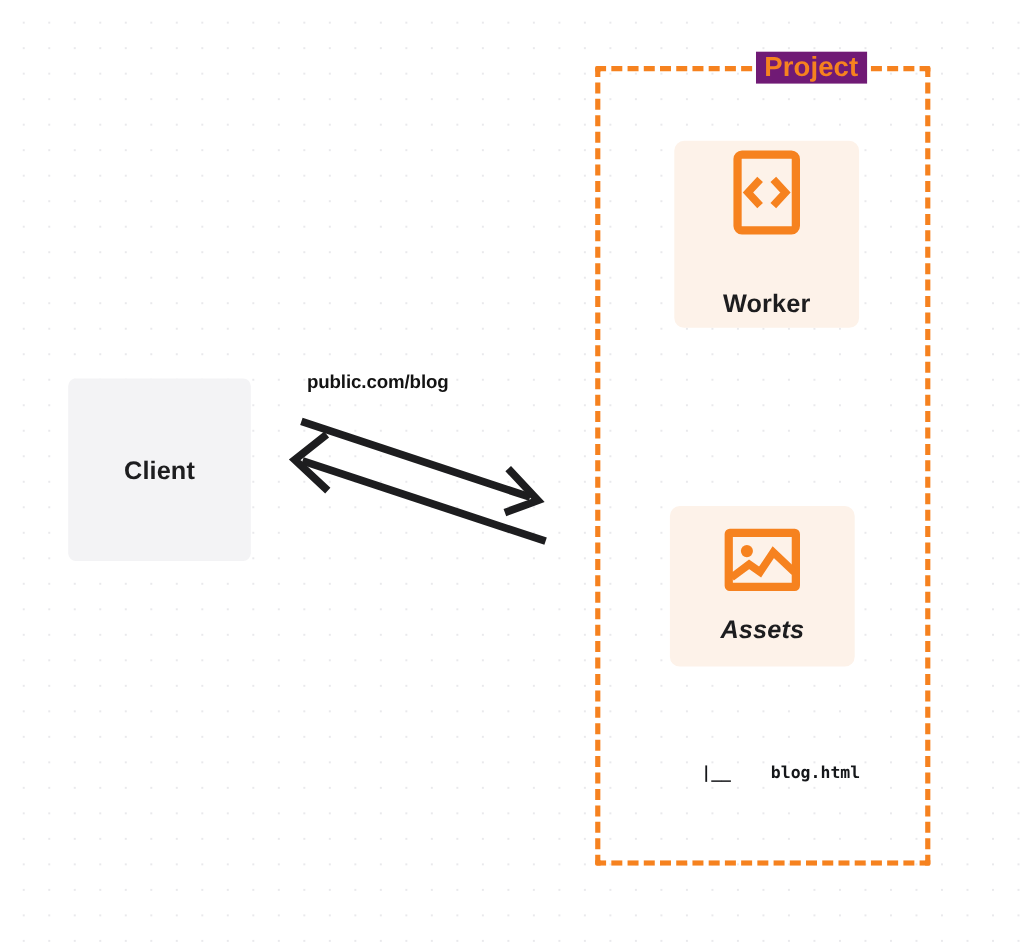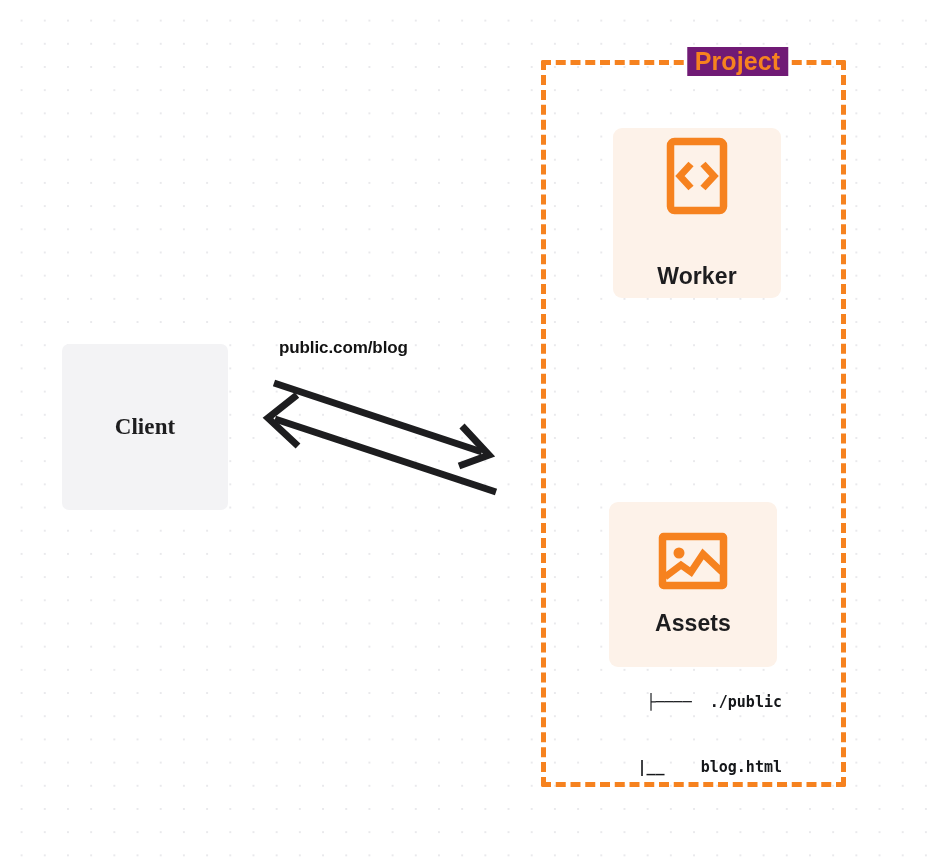--- a/index.html
+++ b/index.html
@@ -36,21 +36,20 @@
     border-radius: 7px;
     display: flex;
     align-items: center;
     justify-content: center;
   }
   .client-label {
     font-size: 23px;
     font-weight: 700;
     color: #1d1d1f;
     letter-spacing: 0.1px;
-    font-family: Liberation Serif, serif;
   }
 
   
   .request-label {
     position: absolute;
     left: 279px;
     top: 338px;
     font-size: 17px;
     font-weight: 700;
     color: #131313;
@@ -106,23 +105,24 @@
   }
   .service-node.worker {
     left: 613px;
     top: 128px;
     width: 168px;
     height: 170px;
     gap: 28px;
   }
   .service-node.assets {
     left: 609px;
-    top: 502px;
+    top: 460px;
     width: 168px;
-    height: 165px;
+    height: 146px;
+    font-style: italic;
   }
   .service-icon {
     display: block;
     margin-bottom: 16px;
   }
   .service-label {
     font-size: 23px;
     font-weight: 700;
     color: #1d1d1f;
     letter-spacing: 0.1px;
@@ -191,18 +191,17 @@
       <svg width="70" height="58" viewBox="0 0 70 58" xmlns="http://www.w3.org/2000/svg">
         <rect x="4.5" y="4.5" width="61" height="49" rx="1" ry="1" fill="none" stroke="#f6821f" stroke-width="7.5"></rect>
         <circle cx="21" cy="21" r="5.5" fill="#f6821f"></circle>
         <polyline points="7,45 23,33 33,40 45,22 64,40" fill="none" stroke="#f6821f" stroke-width="7" stroke-linecap="butt" stroke-linejoin="miter"></polyline>
       </svg>
     </span>
     <span class="service-label">Assets</span>
   </div>
 
   <div class="file-tree">
-    <span class="tree-row">├────  ./public</span>
     <span class="tree-row">   |__    blog.html</span>
     
   </div>
 
 </div>
 
 </body></html>

